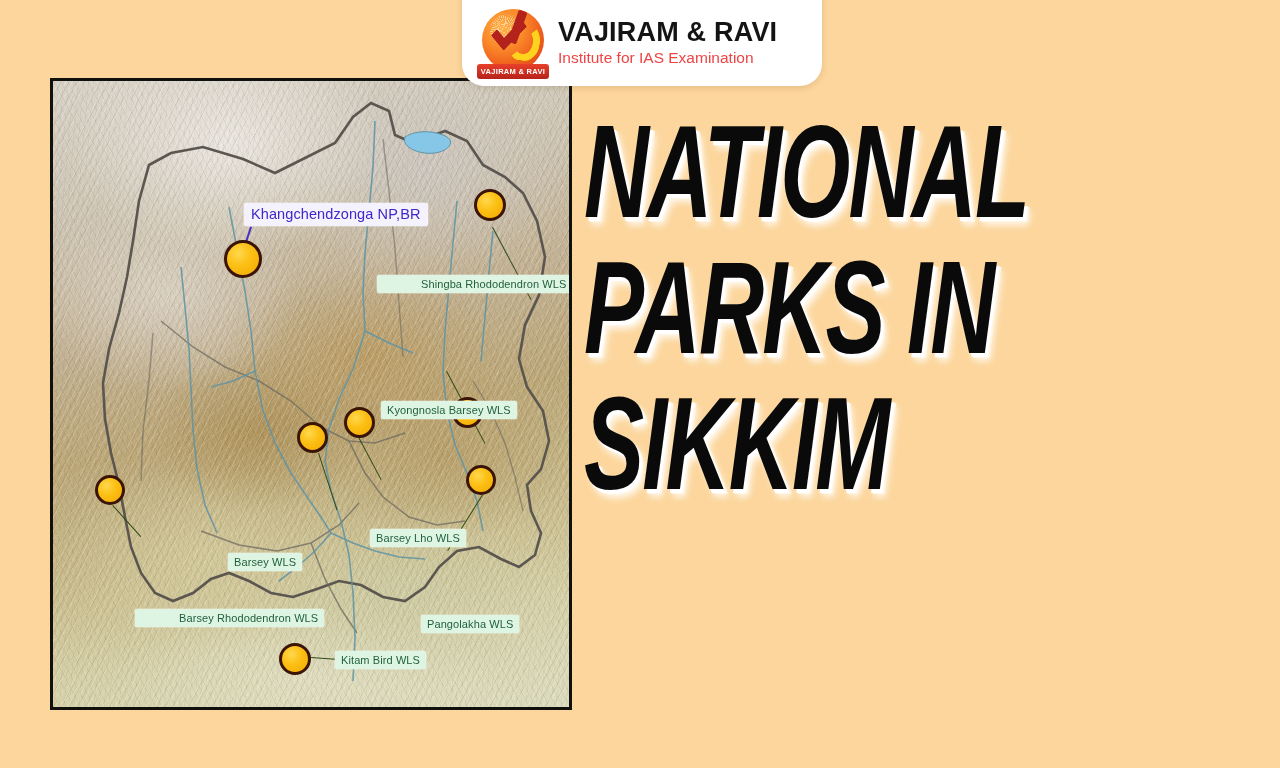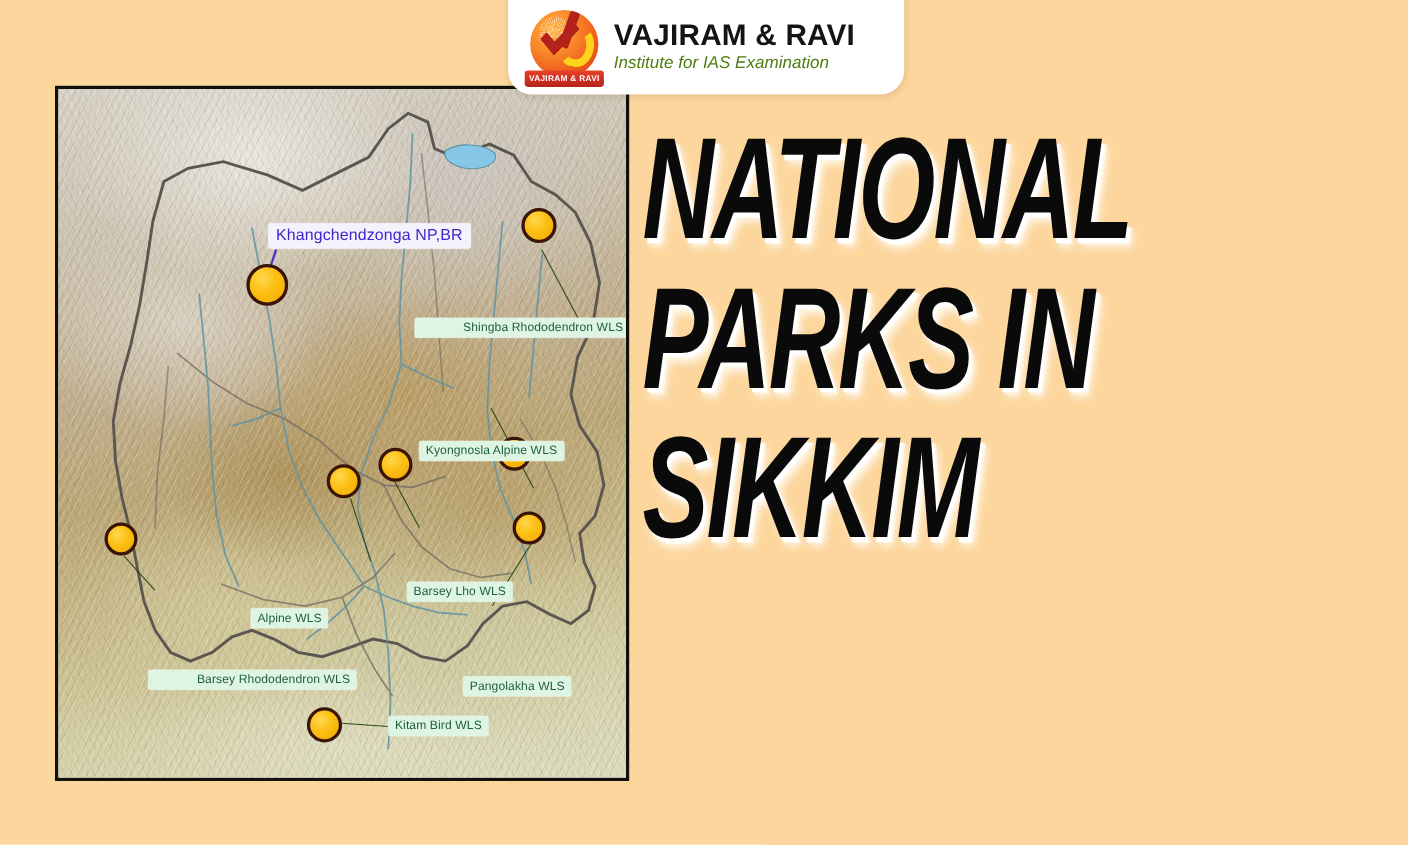--- a/index.html
+++ b/index.html
@@ -80,22 +80,22 @@
     font-size:7.5px; font-weight:bold; letter-spacing:.3px;
     display:flex; align-items:center; justify-content:center;
     white-space:nowrap;
   }
   #logo-text { display:flex; flex-direction:column; justify-content:center; }
   #logo-title {
     font-size:27px; font-weight:bold; color:#141414;
     letter-spacing:.2px; line-height:1.05; white-space:nowrap;
   }
   #logo-sub {
-    font-size:15.5px; color:#4d7c0f; line-height:1.3;
-    margin-top:2px; white-space:nowrap;font-style:italic;
+    font-size:15.5px; color:#ef4444; line-height:1.3;
+    margin-top:2px; white-space:nowrap;
   }
 
   
   #map-panel {
     position:absolute;
     left:50px; top:78px;
     width:522px; height:632px;
     border:3px solid #10100c;
     overflow:hidden;
     background:#e3ddd1;
@@ -254,27 +254,27 @@
     <div class="marker" style="left:171px; top:159px; width:38px; height:38px;"></div>
     <div class="marker" style="left:421px; top:108px; width:32px; height:32px;"></div>
     <div class="marker" style="left:399px; top:316px; width:31px; height:31px;"></div>
     <div class="marker" style="left:291px; top:326px; width:31px; height:31px;"></div>
     <div class="marker" style="left:244px; top:341px; width:31px; height:31px;"></div>
     <div class="marker" style="left:42px; top:394px; width:30px; height:30px;"></div>
     <div class="marker" style="left:413px; top:384px; width:30px; height:30px;"></div>
     <div class="marker" style="left:226px; top:562px; width:32px; height:32px;"></div>
 
     <div class="lbl violet" style="left:191px; top:122px;">Khangchendzonga NP,BR</div>
-    <div class="lbl" style="left:324px; top:208px;padding-left:44px;">Shingba Rhododendron WLS</div>
-    <div class="lbl" style="left:328px; top:320px;">Kyongnosla Alpine WLS</div>
+    <div class="lbl" style="left:324px; top:194px;padding-left:44px;">Shingba Rhododendron WLS</div>
+    <div class="lbl" style="left:328px; top:320px;">Kyongnosla Barsey WLS</div>
     <div class="lbl" style="left:317px; top:448px;">Barsey Lho WLS</div>
-    <div class="lbl" style="left:175px; top:472px;">Alpine WLS</div>
+    <div class="lbl" style="left:175px; top:472px;">Barsey WLS</div>
     <div class="lbl" style="left:82px; top:528px;padding-left:44px;">Barsey Rhododendron WLS</div>
     <div class="lbl" style="left:368px; top:534px;text-align:center;">Pangolakha WLS</div>
-    <div class="lbl" style="left:300px; top:570px;">Kitam Bird WLS</div>
+    <div class="lbl" style="left:282px; top:570px;">Kitam Bird WLS</div>
   </div>
 
   <div id="logo-badge">
     <div id="logo-mark">
       <div class="disc"></div>
       <div class="rays"></div>
       <div class="swoosh"></div>
       <div class="tick"></div>
       <div class="tick-tail"></div>
       <div class="ribbon">VAJIRAM &amp; RAVI</div>

